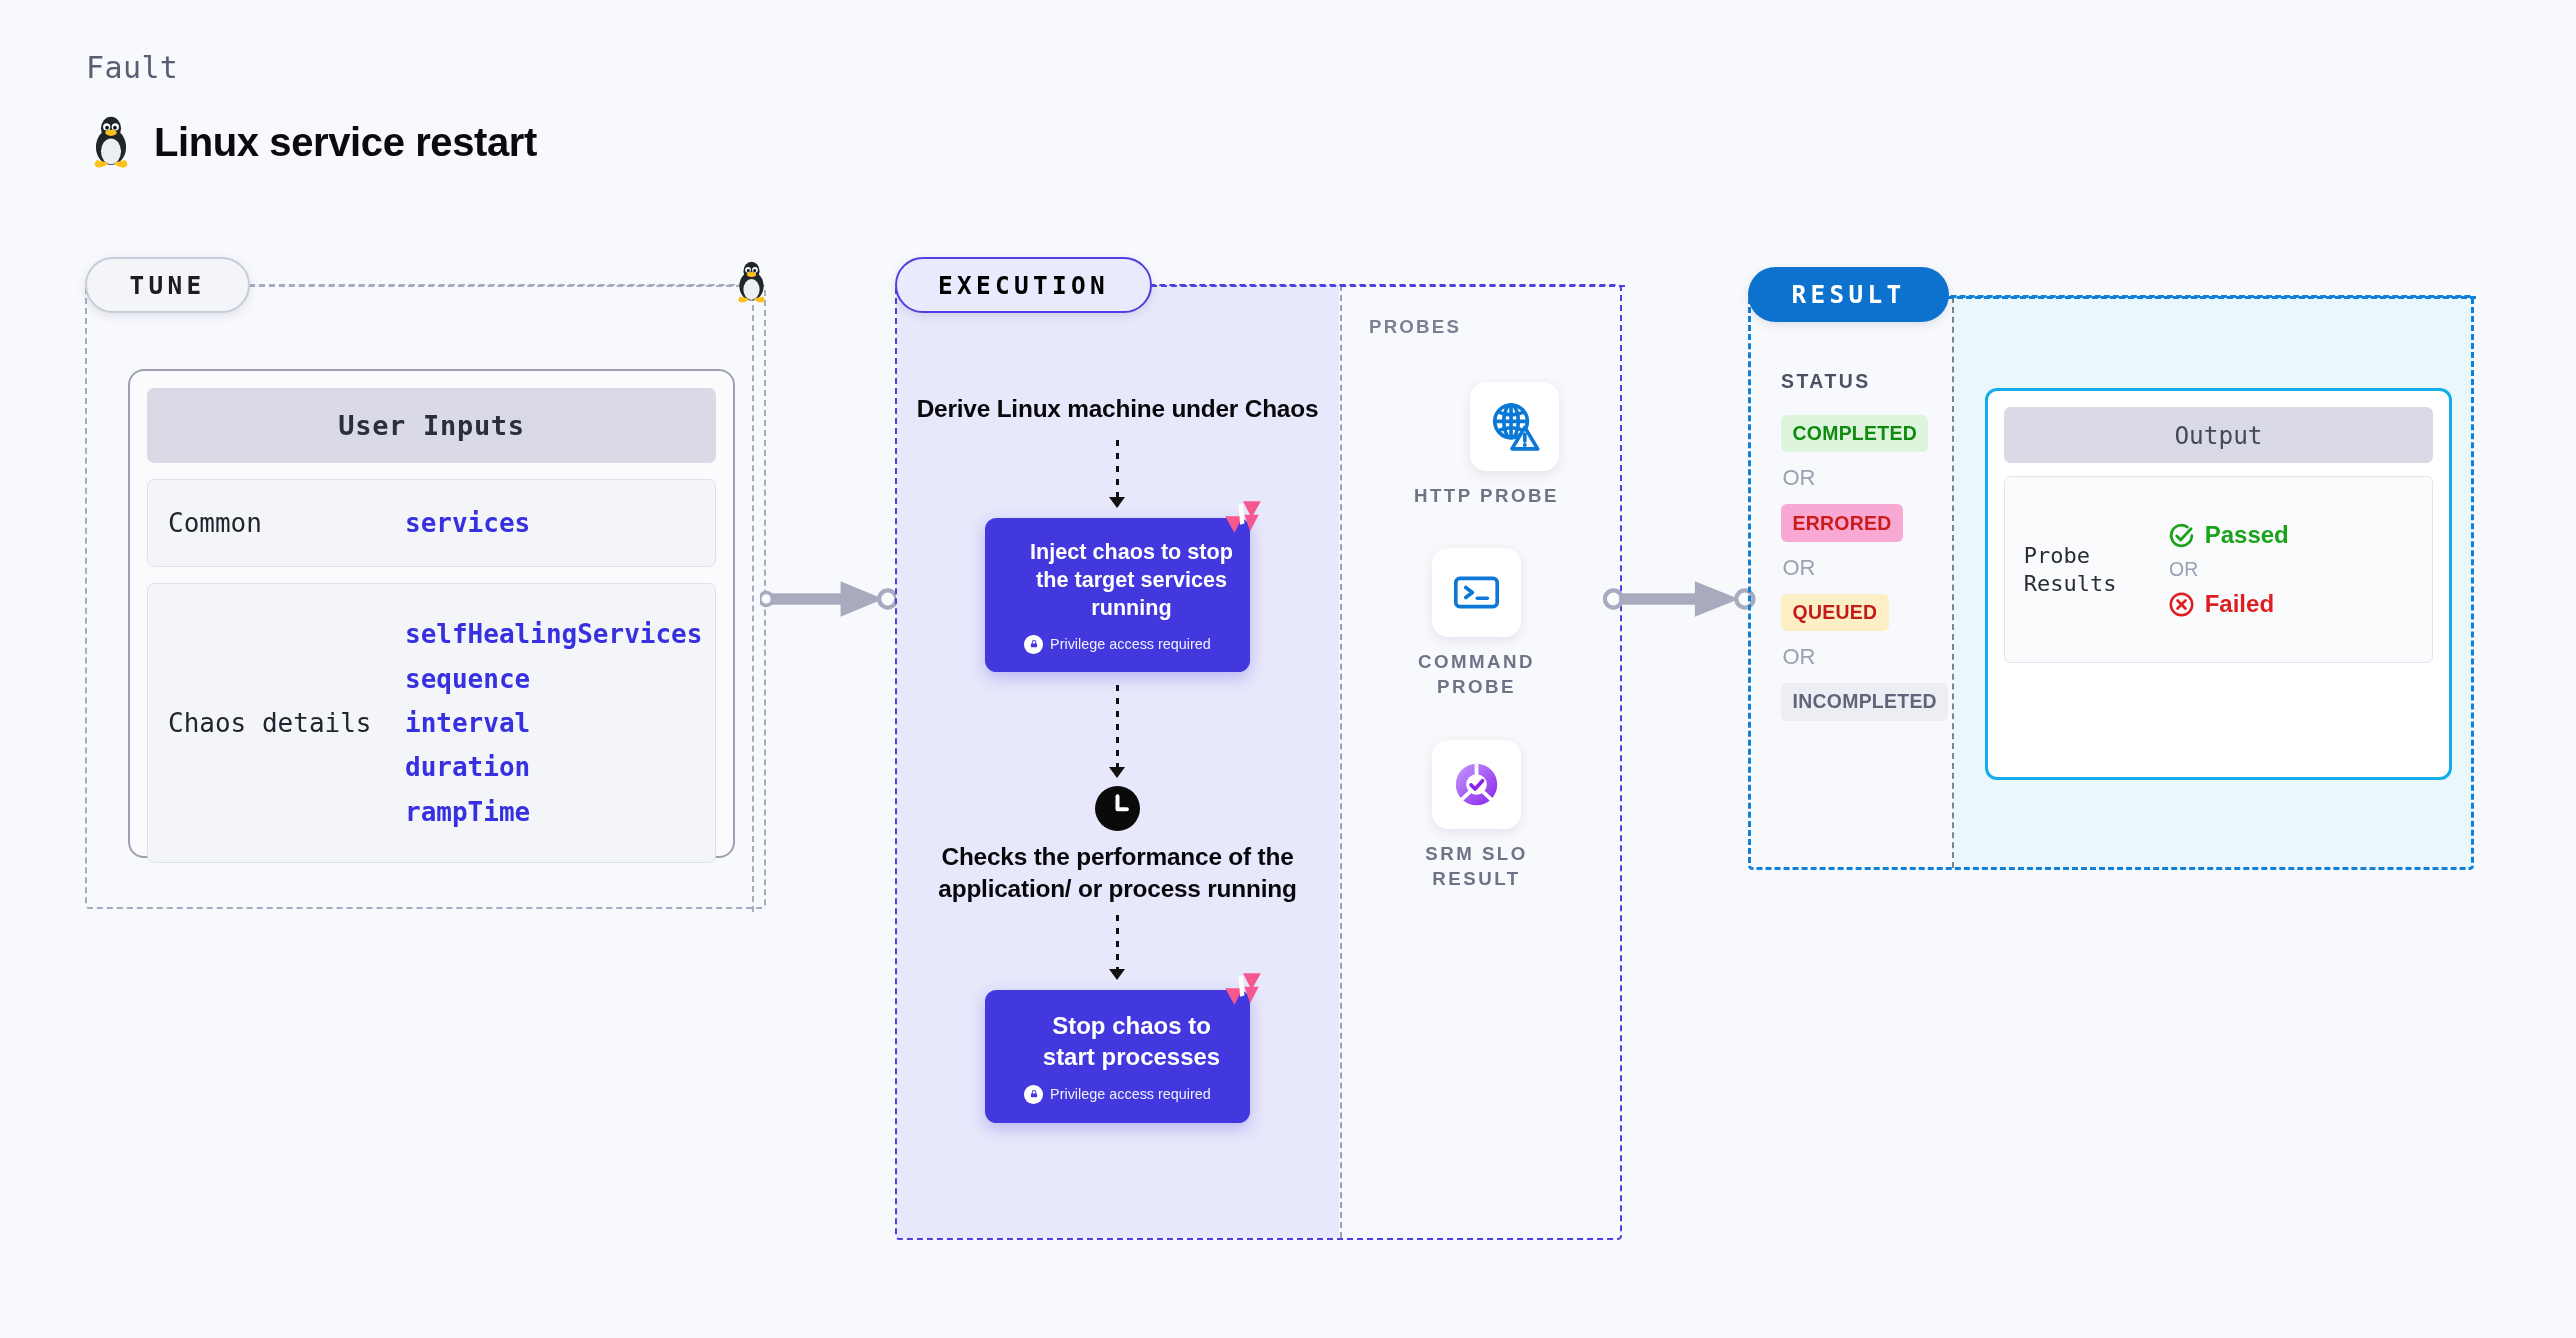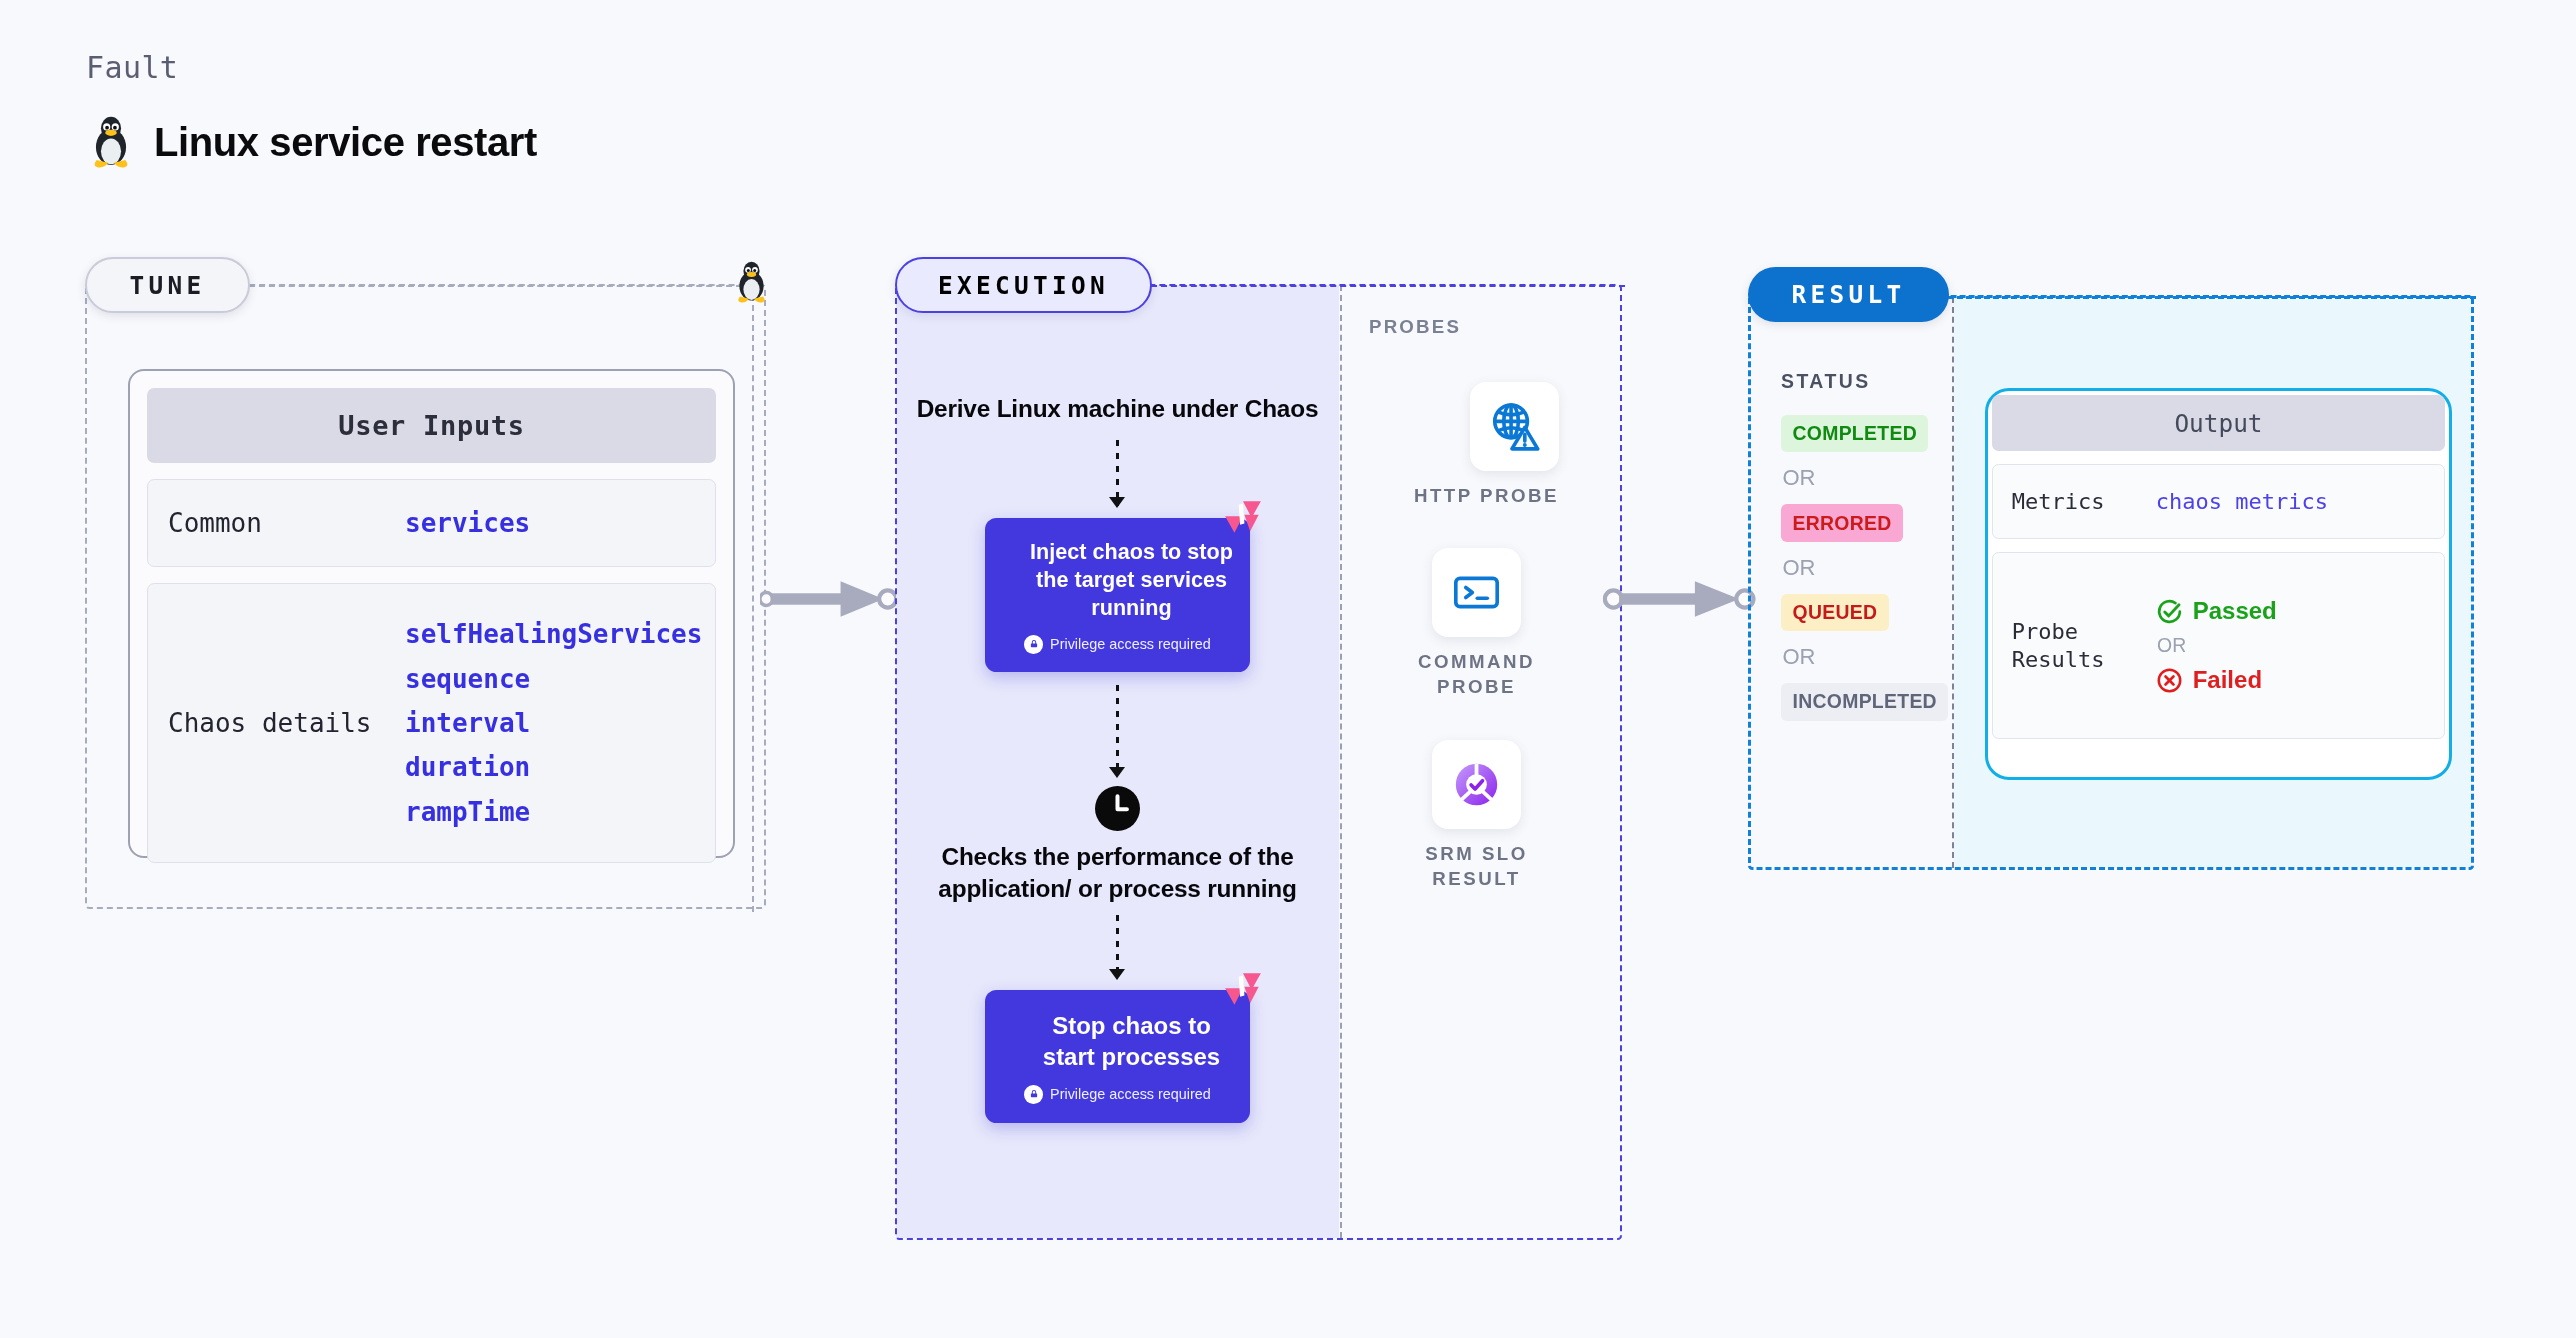--- a/index.html
+++ b/index.html
@@ -168,21 +168,21 @@
   }
   .b-completed { background: #dcf5dc; color: #108a10; }
   .b-errored   { background: #f9a8d4; color: #cc1b1b; }
   .b-queued    { background: #fcefc5; color: #c41a1a; }
   .b-incomplete{ background: #eceef4; color: #60667a; }
   .orline { font-size: 22px; color: #9ba1b1; margin: 13px 0 13px 1.4px; }
 
   
   .out-card {
     position: absolute; left: 1985px; top: 388px; width: 467px; height: 392px;
-    background: #ffffff; border: 3.6px solid #12aee8; border-radius: 24px; padding: 4px;
+    background: #ffffff; border: 3.6px solid #12aee8; border-radius: 12px; padding: 16px;
   }
   .out-head {
     background: #d9dae6; border-radius: 6.5px; height: 56px;
     display: flex; align-items: center; justify-content: center;
     font-family: "DejaVu Sans Mono", monospace; font-size: 24.4px; color: #444a5c;
   }
   .out-row {
     margin-top: 13px; background: #fafbfd; border: 1.4px solid #e2e4ec;
     border-radius: 6.5px; display: flex; align-items: center; padding: 0 18.7px;
   }
@@ -406,24 +406,20 @@
     <div><span class="badge b-errored">ERRORED</span></div>
     <div class="orline">OR</div>
     <div><span class="badge b-queued">QUEUED</span></div>
     <div class="orline">OR</div>
     <div><span class="badge b-incomplete">INCOMPLETED</span></div>
   </div>
 
   <div class="out-card">
     <div class="out-head">Output</div>
 
-    <div class="out-row out-row-metrics">
-      <div class="out-key">Metrics</div>
-      <div class="out-val-link">chaos metrics</div>
-    </div>
 
     <div class="out-row out-row-probe">
       <div class="out-key">Probe Results</div>
       <div class="pr-stack">
         <div class="pr-item">
           <svg viewBox="0 0 34 34" width="27" height="27">
             <path d="M30 17 a13 13 0 1 1 -5.5 -10.6" fill="none" stroke="#1aa31a" stroke-width="3.4" stroke-linecap="round"></path>
             <path d="M11 17.5 l5 5 l13 -14" fill="none" stroke="#1aa31a" stroke-width="3.6" stroke-linecap="round" stroke-linejoin="round"></path>
           </svg>
           <span class="pr-pass">Passed</span>

